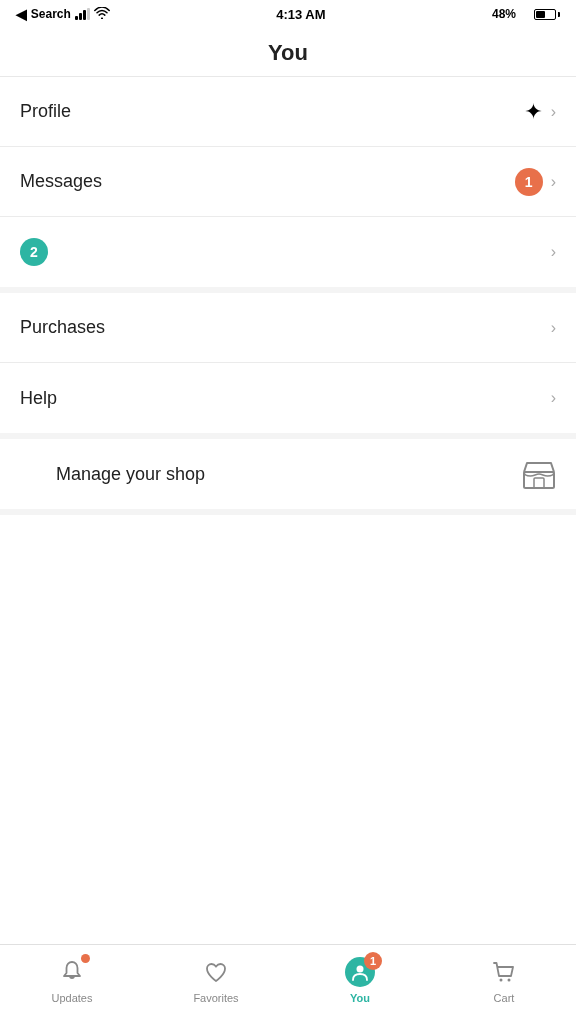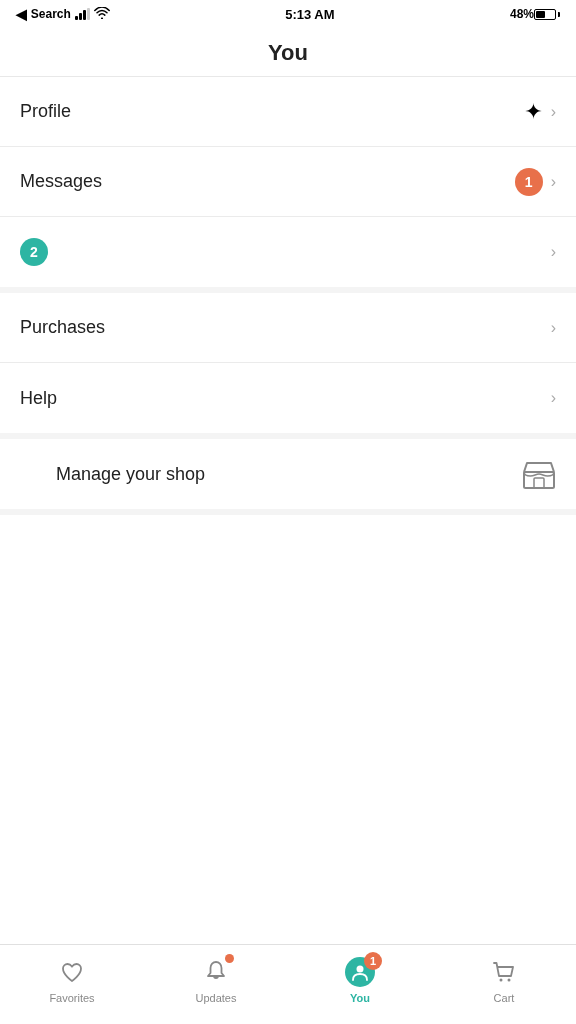--- a/index.html
+++ b/index.html
@@ -31,21 +31,21 @@
       font-size: 12px;
       font-weight: 600;
     }
     .status-center {
       font-size: 13px;
       font-weight: 600;
     }
     .status-right {
       display: flex;
       align-items: center;
-      gap: 0;
+      gap: 18px;
       font-size: 12px;
       font-weight: 600;
     }
     .signal-bars {
       display: flex;
       align-items: flex-end;
       gap: 1px;
       height: 12px;
     }
     .signal-bar {
@@ -256,21 +256,21 @@
     </div>
     <span class="wifi-icon">
       <svg width="16" height="12" viewBox="0 0 16 12">
         <path d="M8 10.5 C8.6 10.5 9 10.9 9 11.5 C9 12.1 8.6 12.5 8 12.5 C7.4 12.5 7 12.1 7 11.5 C7 10.9 7.4 10.5 8 10.5 Z" fill="#000"></path>
         <path d="M5.2 8.1 C6.1 7.2 7 6.8 8 6.8 C9 6.8 9.9 7.2 10.8 8.1" stroke="#000" stroke-width="1.5" fill="none" stroke-linecap="round"></path>
         <path d="M3 5.8 C4.5 4.2 6.1 3.4 8 3.4 C9.9 3.4 11.5 4.2 13 5.8" stroke="#000" stroke-width="1.5" fill="none" stroke-linecap="round"></path>
         <path d="M0.8 3.5 C3 1.2 5.4 0 8 0 C10.6 0 13 1.2 15.2 3.5" stroke="#000" stroke-width="1.5" fill="none" stroke-linecap="round"></path>
       </svg>
     </span>
   </div>
-  <div class="status-center">5:13 AM</div>
+  <div class="status-center">4:13 AM</div>
   <div class="status-right">
     <span>48%</span>
     <div class="battery-icon">
       <div class="battery-body">
         <div class="battery-fill"></div>
       </div>
       <div class="battery-tip"></div>
     </div>
   </div>
 </div>
@@ -348,43 +348,43 @@
           <rect x="12" y="19" width="10" height="10" rx="1" stroke="#888" stroke-width="1.5" fill="none"></rect>
         </svg>
       </div>
     </div>
   </div>
 
 </div>
 
 <div class="bottom-nav">
 
-
-  <div class="nav-item">
-    <div class="nav-icon-wrap">
-      <svg width="26" height="26" viewBox="0 0 26 26" fill="none">
-        <path d="M13 22 C13 22 4 16 4 9.5 C4 7 6 5 8.5 5 C10.5 5 12 6.2 13 7.5 C14 6.2 15.5 5 17.5 5 C20 5 22 7 22 9.5 C22 16 13 22 13 22 Z" stroke="#888" stroke-width="1.8" fill="none"></path>
-      </svg>
-    </div>
-    <span class="nav-label">Favorites</span>
-  </div>
 
   <div class="nav-item">
     <div class="nav-icon-wrap">
       <svg width="26" height="26" viewBox="0 0 26 26" fill="none">
         <path d="M13 3 C10 3 7.5 5.5 7.5 9 L7.5 14 L5 17 H21 L18.5 14 L18.5 9 C18.5 5.5 16 3 13 3 Z" stroke="#888" stroke-width="1.8" fill="none" stroke-linejoin="round"></path>
         <path d="M11 17 C11 18.1 11.9 19 13 19 C14.1 19 15 18.1 15 17" stroke="#888" stroke-width="1.8" fill="none"></path>
       </svg>
       <div class="nav-dot"></div>
     </div>
     <span class="nav-label">Updates</span>
   </div>
 
   <div class="nav-item">
     <div class="nav-icon-wrap">
+      <svg width="26" height="26" viewBox="0 0 26 26" fill="none">
+        <path d="M13 22 C13 22 4 16 4 9.5 C4 7 6 5 8.5 5 C10.5 5 12 6.2 13 7.5 C14 6.2 15.5 5 17.5 5 C20 5 22 7 22 9.5 C22 16 13 22 13 22 Z" stroke="#888" stroke-width="1.8" fill="none"></path>
+      </svg>
+    </div>
+    <span class="nav-label">Favorites</span>
+  </div>
+
+  <div class="nav-item">
+    <div class="nav-icon-wrap">
       <div class="avatar-circle">
         <svg viewBox="0 0 20 20" fill="none">
           <circle cx="10" cy="7" r="3.5" fill="white"></circle>
           <path d="M3 18 C3 14 6 12 10 12 C14 12 17 14 17 18" stroke="white" stroke-width="1.8" fill="none" stroke-linecap="round"></path>
         </svg>
       </div>
       <div class="nav-badge nav-badge-orange">1</div>
     </div>
     <span class="nav-label-active">You</span>
   </div>

